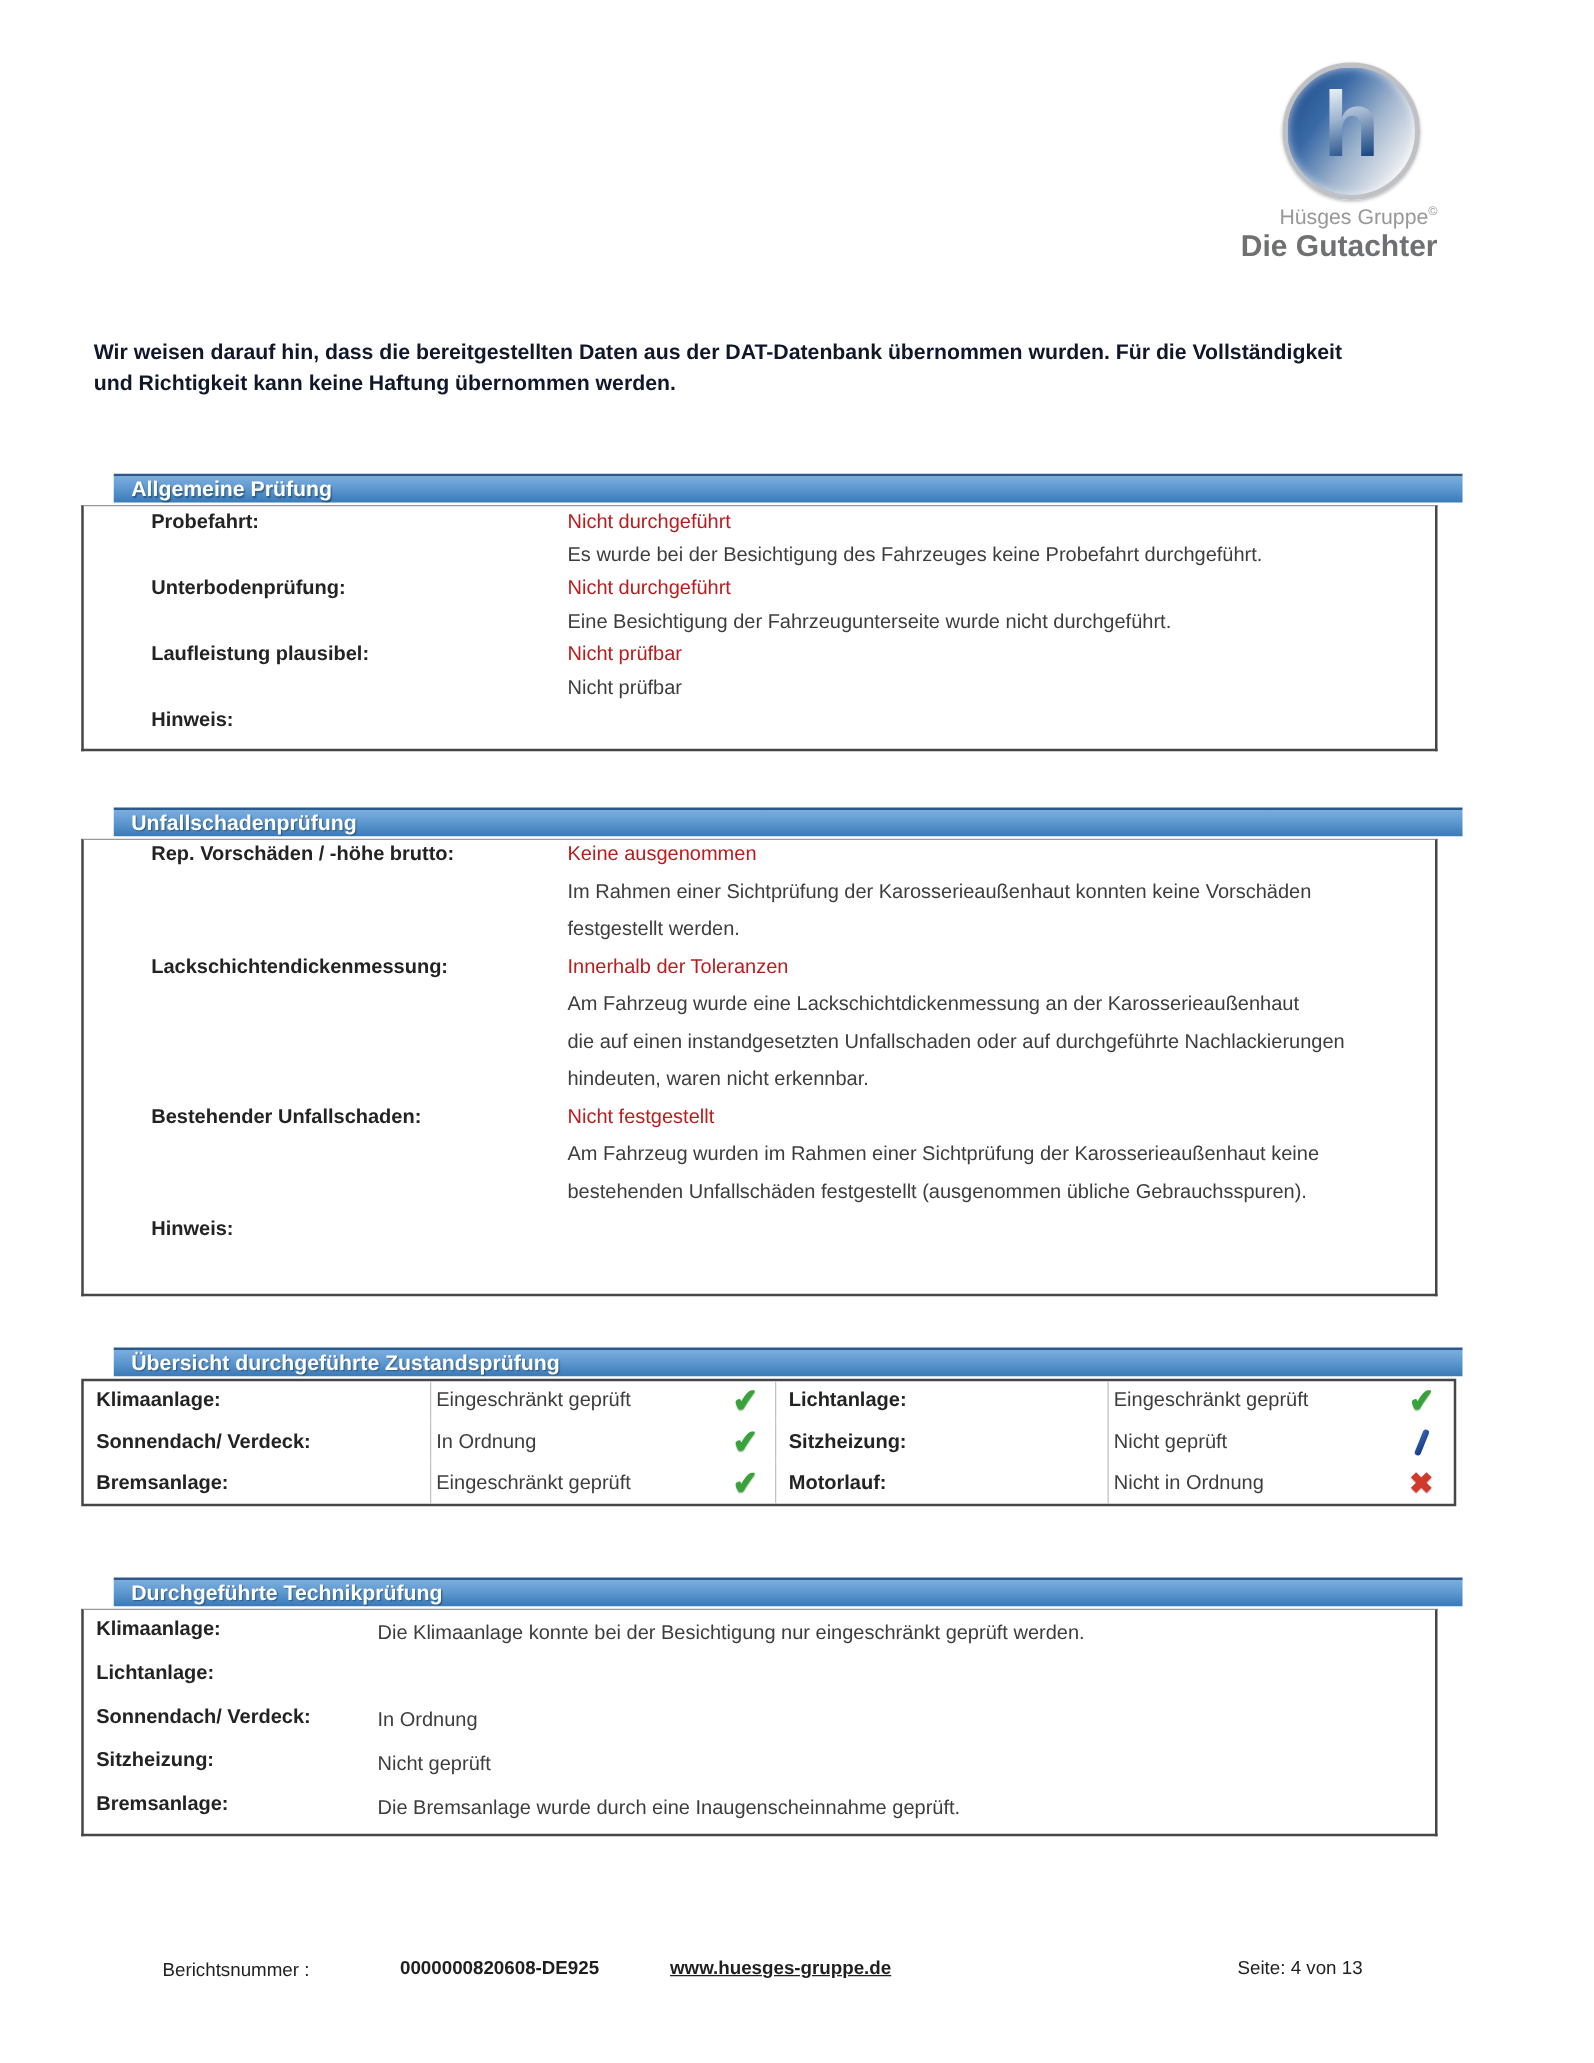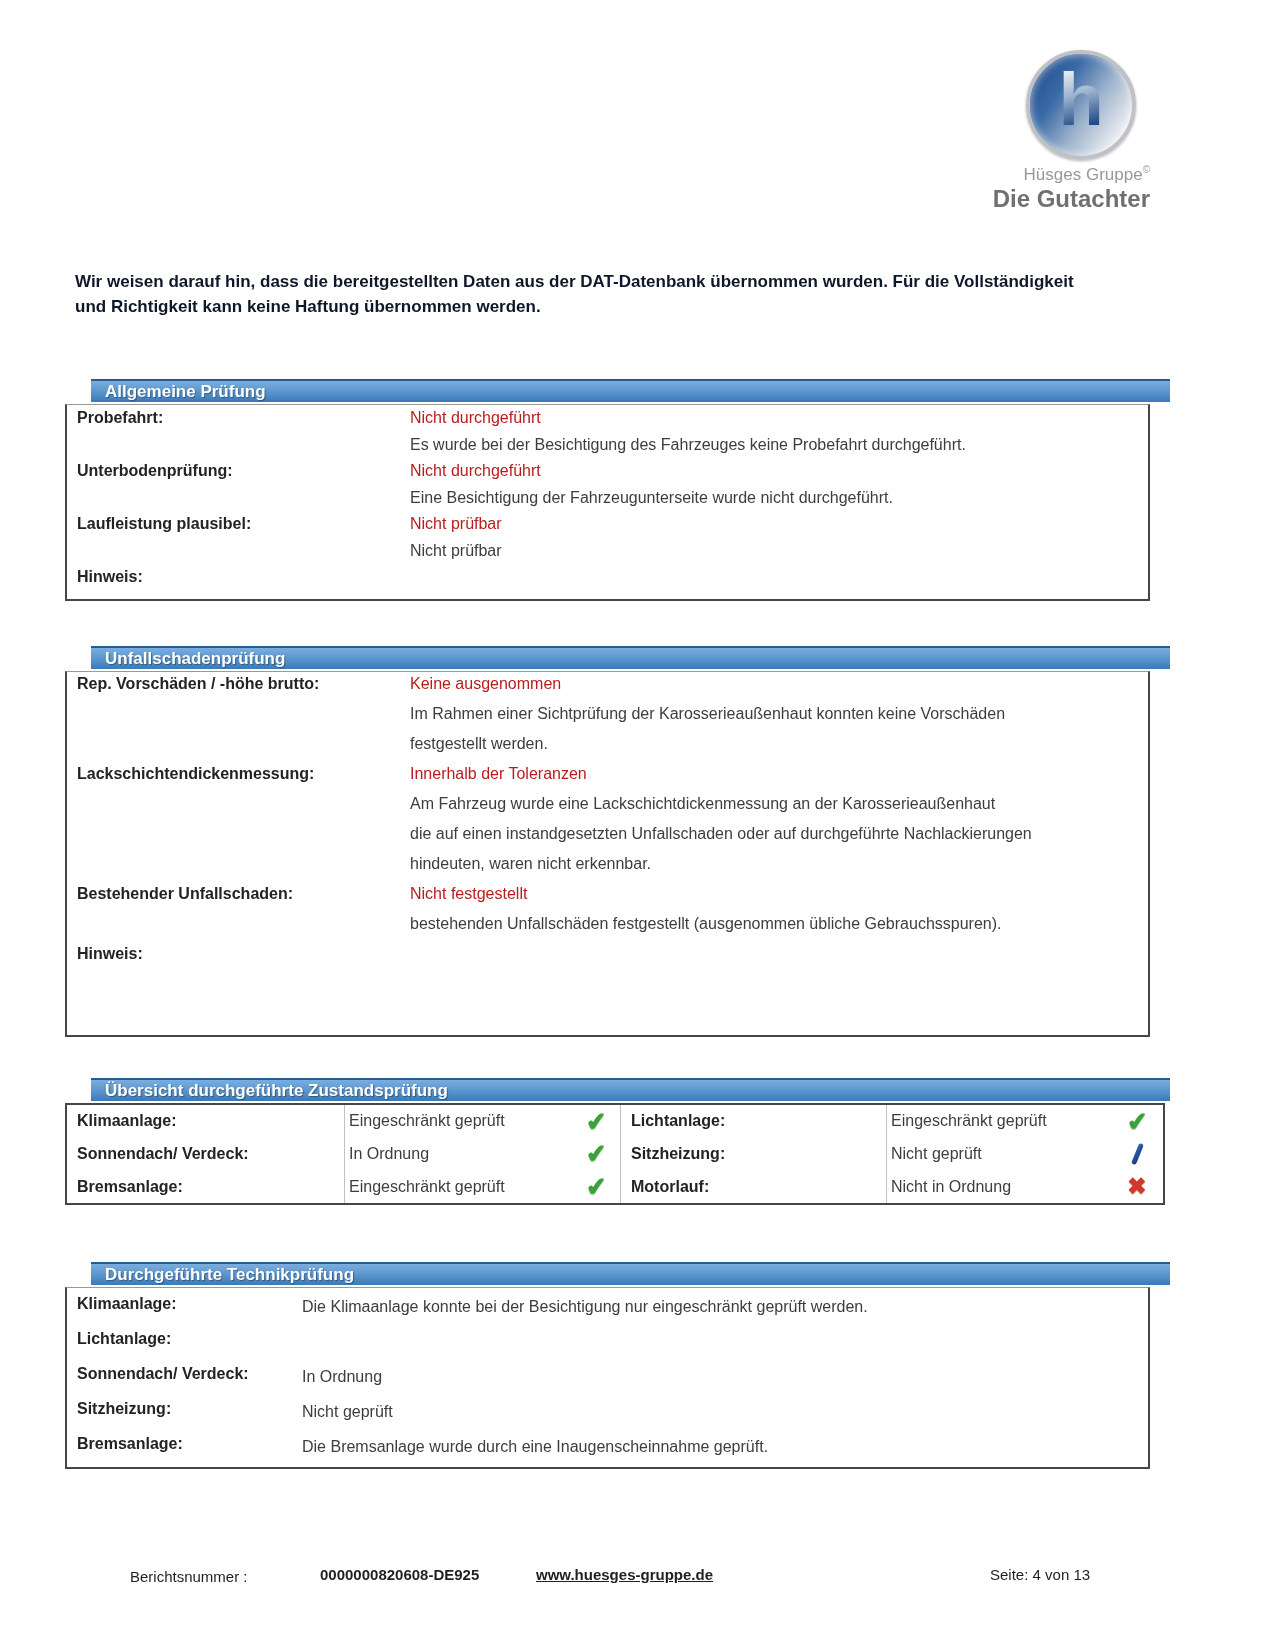--- a/index.html
+++ b/index.html
@@ -49,21 +49,21 @@
 
   
   .box {
     position:absolute; left:65px; width:1085px; box-sizing:border-box;
     border:2px solid #464646; border-top:1px solid #999; background:#fff;
   }
   .box1 { top:404px; height:197px; padding-top:4px; }
   .box2 { top:671px; height:366px; padding-top:3px; }
   .box4 { top:1287px; height:182px; padding-top:7px; }
 
-  .row-line { display:grid; grid-template-columns:333px 1fr; padding-left:10px; font-size:16px; }
+  .row-line { display:grid; grid-template-columns:333px 1fr; padding-left:10px; font-size:16px;margin-left:44px; }
   .box1 .row-line { min-height:26.5px; }
   .box2 .row-line { min-height:30px; }
   .cell-label { font-weight:bold; color:#232323; }
   .cell-value { font-weight:normal; color:#b91c1c; }
   .cell-desc  { font-weight:normal; color:#3d3d3d; }
 
   
   .ztable {
     position:absolute; left:65px; top:1103px; width:1100px; height:102px;
     box-sizing:border-box; border:2px solid #464646; background:#fff;
@@ -184,20 +184,24 @@
       <div class="row-line">
         <div class="cell-label"></div>
         <div class="cell-desc">hindeuten, waren nicht erkennbar.</div>
       </div>
       <div class="row-line">
         <div class="cell-label">Bestehender Unfallschaden:</div>
         <div class="cell-value">Nicht festgestellt</div>
       </div>
       <div class="row-line">
         <div class="cell-label"></div>
+        <div class="cell-desc">Am Fahrzeug wurden im Rahmen einer Sichtprüfung der Karosserieaußenhaut keine</div>
+      </div>
+      <div class="row-line">
+        <div class="cell-label"></div>
         <div class="cell-desc">bestehenden Unfallschäden festgestellt (ausgenommen übliche Gebrauchsspuren).</div>
       </div>
       <div class="row-line">
         <div class="cell-label">Hinweis:</div>
         <div class="cell-value"></div>
       </div>
     </div>
   <div class="ztable" id="body-uebersicht">
       <div class="zcell zlabel zdiv">Klimaanlage:</div>
       <div class="zcell zstatus">Eingeschränkt geprüft</div>

